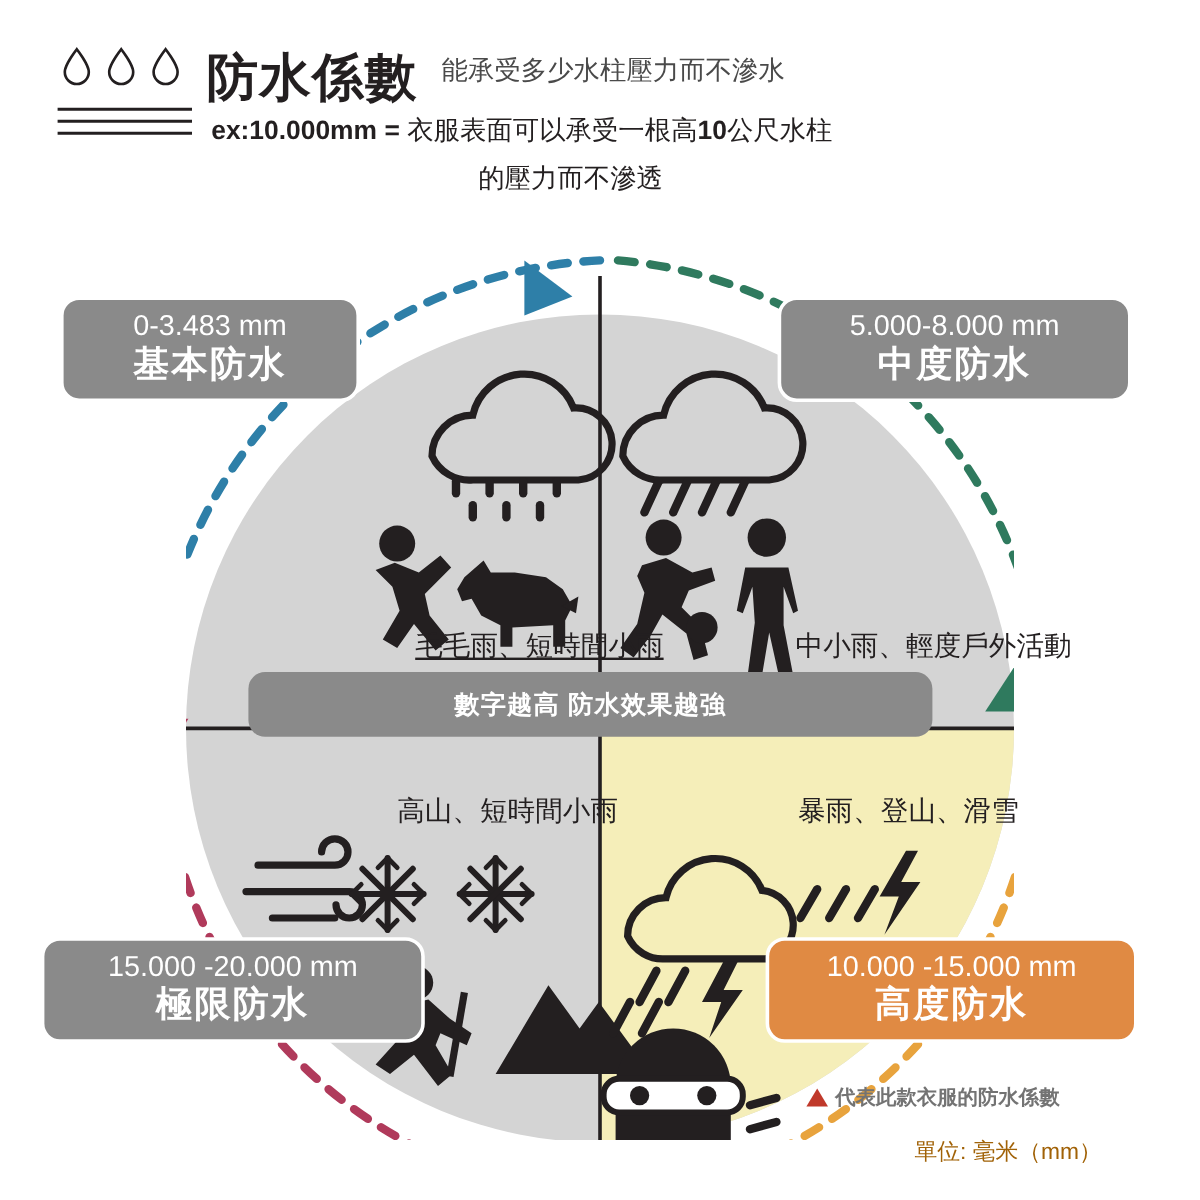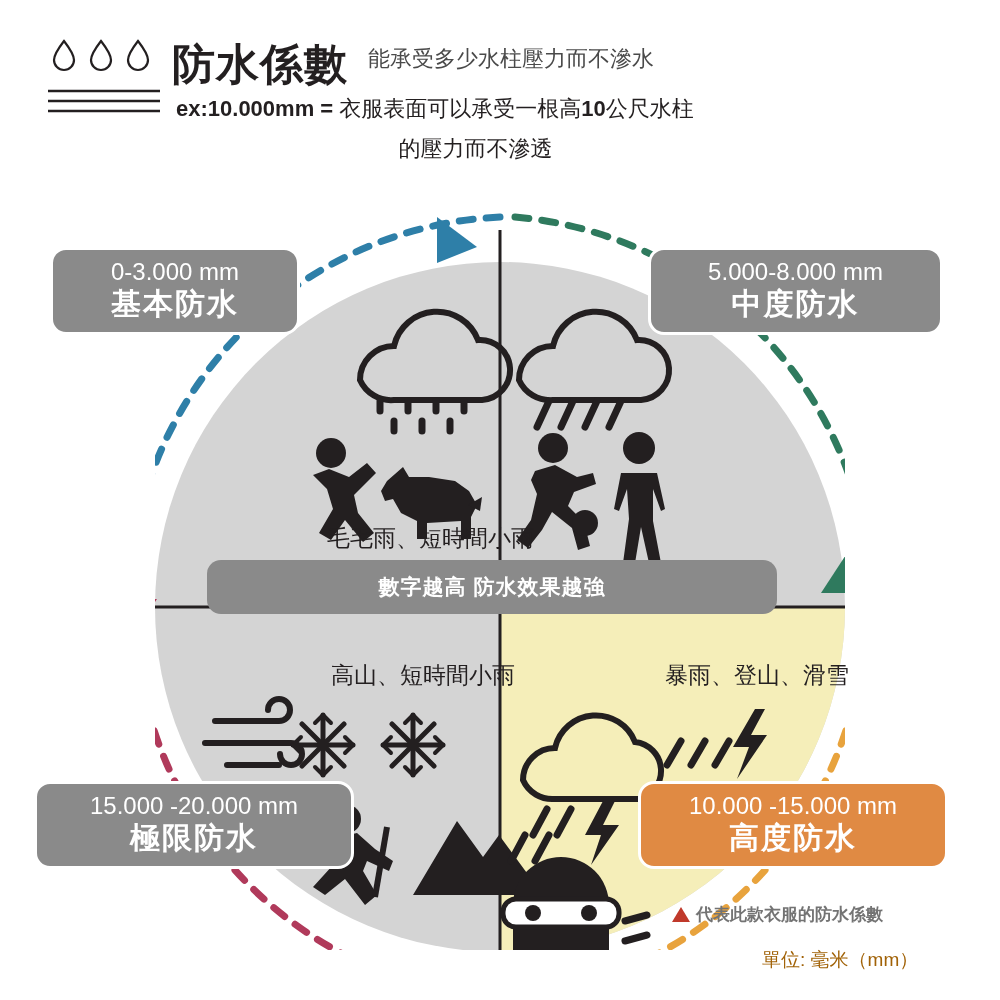--- a/index.html
+++ b/index.html
@@ -77,21 +77,21 @@
   }
   svg.dia { position: absolute; left: 0; top: 0; }
 
   
   .q-text {
     position: absolute;
     font-size: 23px;
     color: #231f20;
     white-space: nowrap;
   }
-  .q-tl { left: 172px; top: 318px; }
+  .q-tl { left: 191px; top: 318px; text-decoration: underline; }
   .q-tr { left: 508px; top: 318px; }
   .q-bl { left: 176px; top: 455px; }
   .q-br { left: 510px; top: 455px; }
 
   
   .center-banner {
     position: absolute;
     left: 207px; top: 375px;
     width: 570px; height: 54px;
     background: #8a8a8a;
@@ -340,28 +340,29 @@
         <circle cx="434" cy="708" r="8" fill="#231f20"></circle>
         <g stroke="#231f20" stroke-width="7" stroke-linecap="round" fill="none">
           <line x1="470" y1="716" x2="492" y2="710"></line>
           <line x1="470" y1="736" x2="492" y2="730"></line>
           <line x1="470" y1="756" x2="492" y2="750"></line>
         </g>
       </g>
     </svg>
 
     <div class="q-text q-tl">毛毛雨、短時間小雨</div>
+    <div class="q-text q-tr">中小雨、輕度戶外活動</div>
     <div class="q-text q-bl">高山、短時間小雨</div>
     <div class="q-text q-br">暴雨、登山、滑雪</div>
   </div>
 
   <div class="center-banner">數字越高 防水效果越強</div>
 
   <div class="badge badge-grey b-tl">
-    <div class="rng">0-3.000 mm</div>
+    <div class="rng">0-3.483 mm</div>
     <div class="lvl">基本防水</div>
   </div>
 
   <div class="badge badge-grey b-tr">
     <div class="rng">5.000-8.000 mm</div>
     <div class="lvl">中度防水</div>
   </div>
 
   <div class="badge badge-grey b-bl">
     <div class="rng">15.000 -20.000 mm</div>

